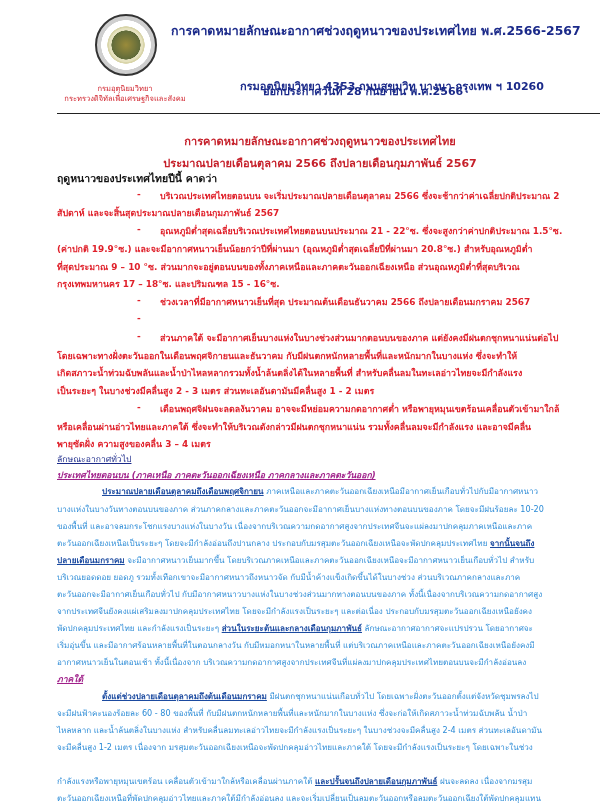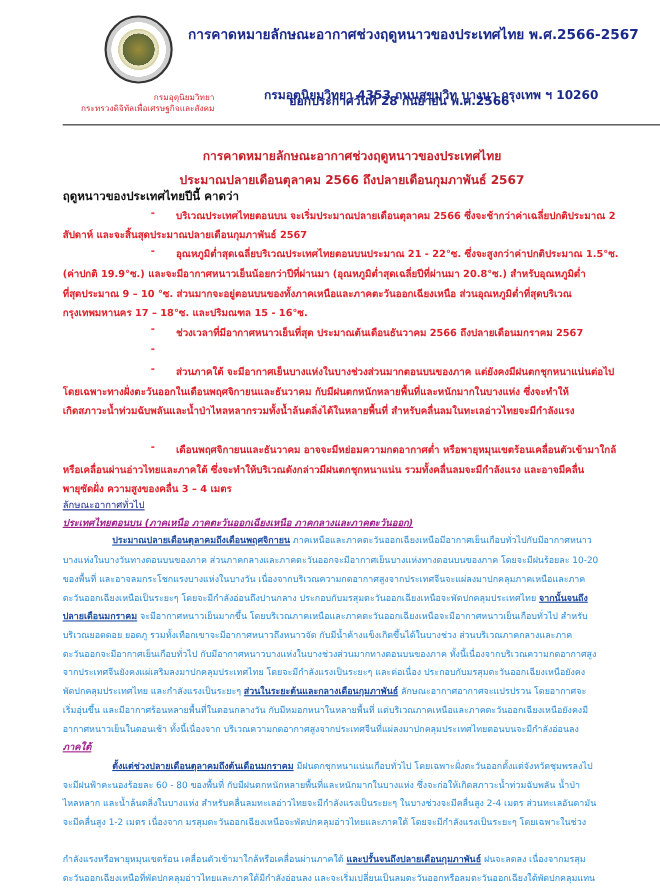--- a/index.html
+++ b/index.html
@@ -3,21 +3,21 @@
 <meta charset="utf-8">
 <style>
   html, body { margin:0; padding:0; background:#ffffff; }
   body { width:600px; height:808px; overflow:hidden; position:relative; font-family:"DejaVu Sans", sans-serif; }
   .page { position:absolute; left:0; top:0; width:600px; height:808px; background:#fff; }
 
   .logo { position:absolute; left:95px; top:14px; width:62px; height:62px; border-radius:50%;
           border:2px solid #333; box-sizing:border-box; background:radial-gradient(circle,#e9e6c6 0%,#d8d4a8 45%,#fff 46%,#fff 60%,#cfcfcf 61%);
           display:flex; align-items:center; justify-content:center; }
   .logo-inner { width:34px; height:34px; border-radius:50%; background:radial-gradient(circle,#9a8b3a 0%,#5f6a3a 60%,#e6e2c0 61%); }
-  .org-name { position:absolute; left:55px; width:140px; text-align:right; color:#d0202a; font-size:7.5px; line-height:10px; }
+  .org-name { position:absolute; left:55px; width:140px; text-align:center; color:#d0202a; font-size:7.5px; line-height:10px; }
   .org-name.l1 { top:84px; }
   .org-name.l2 { top:94px; }
 
   .hdr { position:absolute; color:#1b2a8a; font-weight:bold; white-space:nowrap; }
   .hdr.title { left:171px; top:21px; font-size:12.4px; }
   .hdr.issued { left:263px; top:50px; font-size:11px;margin-top:32px; }
   .hdr.addr { left:240px; top:77px; font-size:11px; }
 
   .rule { position:absolute; left:57px; top:113px; width:543px; height:1px; background:#222; }
 
@@ -70,23 +70,24 @@
 
   <span class="dash" style="top:295px">-</span>
   <div class="red" style="left:160px;top:295px">ช่วงเวลาที่มีอากาศหนาวเย็นที่สุด ประมาณต้นเดือนธันวาคม 2566 ถึงปลายเดือนมกราคม 2567</div>
 
   <span class="dash" style="top:313px">-</span>
 
   <span class="dash" style="top:331px">-</span>
   <div class="red" style="left:160px;top:331px">ส่วนภาคใต้ จะมีอากาศเย็นบางแห่งในบางช่วงส่วนมากตอนบนของภาค แต่ยังคงมีฝนตกชุกหนาแน่นต่อไป</div>
   <div class="red" style="left:57px;top:349px">โดยเฉพาะทางฝั่งตะวันออกในเดือนพฤศจิกายนและธันวาคม  กับมีฝนตกหนักหลายพื้นที่และหนักมากในบางแห่ง  ซึ่งจะทำให้</div>
   <div class="red" style="left:57px;top:366px">เกิดสภาวะน้ำท่วมฉับพลันและน้ำป่าไหลหลากรวมทั้งน้ำล้นตลิ่งได้ในหลายพื้นที่   สำหรับคลื่นลมในทะเลอ่าวไทยจะมีกำลังแรง</div>
+  <div class="red" style="left:57px;top:384px">เป็นระยะๆ ในบางช่วงมีคลื่นสูง 2 - 3 เมตร ส่วนทะเลอันดามันมีคลื่นสูง 1 - 2 เมตร</div>
 
   <span class="dash" style="top:402px">-</span>
-  <div class="red" style="left:160px;top:402px">เดือนพฤศจิกายนและธันวาคม  อาจจะมีหย่อมความกดอากาศต่ำ  หรือพายุหมุนเขตร้อนเคลื่อนตัวเข้ามาใกล้</div>
+  <div class="red" style="left:160px;top:402px">เดือนพฤศจิฝนจะลดลงันวาคม  อาจจะมีหย่อมความกดอากาศต่ำ  หรือพายุหมุนเขตร้อนเคลื่อนตัวเข้ามาใกล้</div>
   <div class="red" style="left:57px;top:420px">หรือเคลื่อนผ่านอ่าวไทยและภาคใต้ ซึ่งจะทำให้บริเวณดังกล่าวมีฝนตกชุกหนาแน่น  รวมทั้งคลื่นลมจะมีกำลังแรง และอาจมีคลื่น</div>
   <div class="red" style="left:57px;top:437px">พายุซัดฝั่ง ความสูงของคลื่น 3 – 4 เมตร</div>
 
   <div class="sec general" style="top:452px">ลักษณะอากาศทั่วไป</div>
   <div class="sec upper" style="top:468px">ประเทศไทยตอนบน (ภาคเหนือ ภาคตะวันออกเฉียงเหนือ ภาคกลางและภาคตะวันออก)</div>
 
   <div class="blue" style="left:102px;top:485px"><b class="u">ประมาณปลายเดือนตุลาคมถึงเดือนพฤศจิกายน</b><span>   ภาคเหนือและภาคตะวันออกเฉียงเหนือมีอากาศเย็นเกือบทั่วไปกับมีอากาศหนาว</span></div>
   <div class="blue" style="left:57px;top:503px">บางแห่งในบางวันทางตอนบนของภาค ส่วนภาคกลางและภาคตะวันออกจะมีอากาศเย็นบางแห่งทางตอนบนของภาค โดยจะมีฝนร้อยละ 10-20</div>
   <div class="blue" style="left:57px;top:520px">ของพื้นที่   และอาจลมกระโชกแรงบางแห่งในบางวัน   เนื่องจากบริเวณความกดอากาศสูงจากประเทศจีนจะแผ่ลงมาปกคลุมภาคเหนือและภาค</div>
   <div class="blue" style="left:57px;top:537px"><span>ตะวันออกเฉียงเหนือเป็นระยะๆ โดยจะมีกำลังอ่อนถึงปานกลาง ประกอบกับมรสุมตะวันออกเฉียงเหนือจะพัดปกคลุมประเทศไทย </span><b class="u">จากนั้นจนถึง</b></div>

